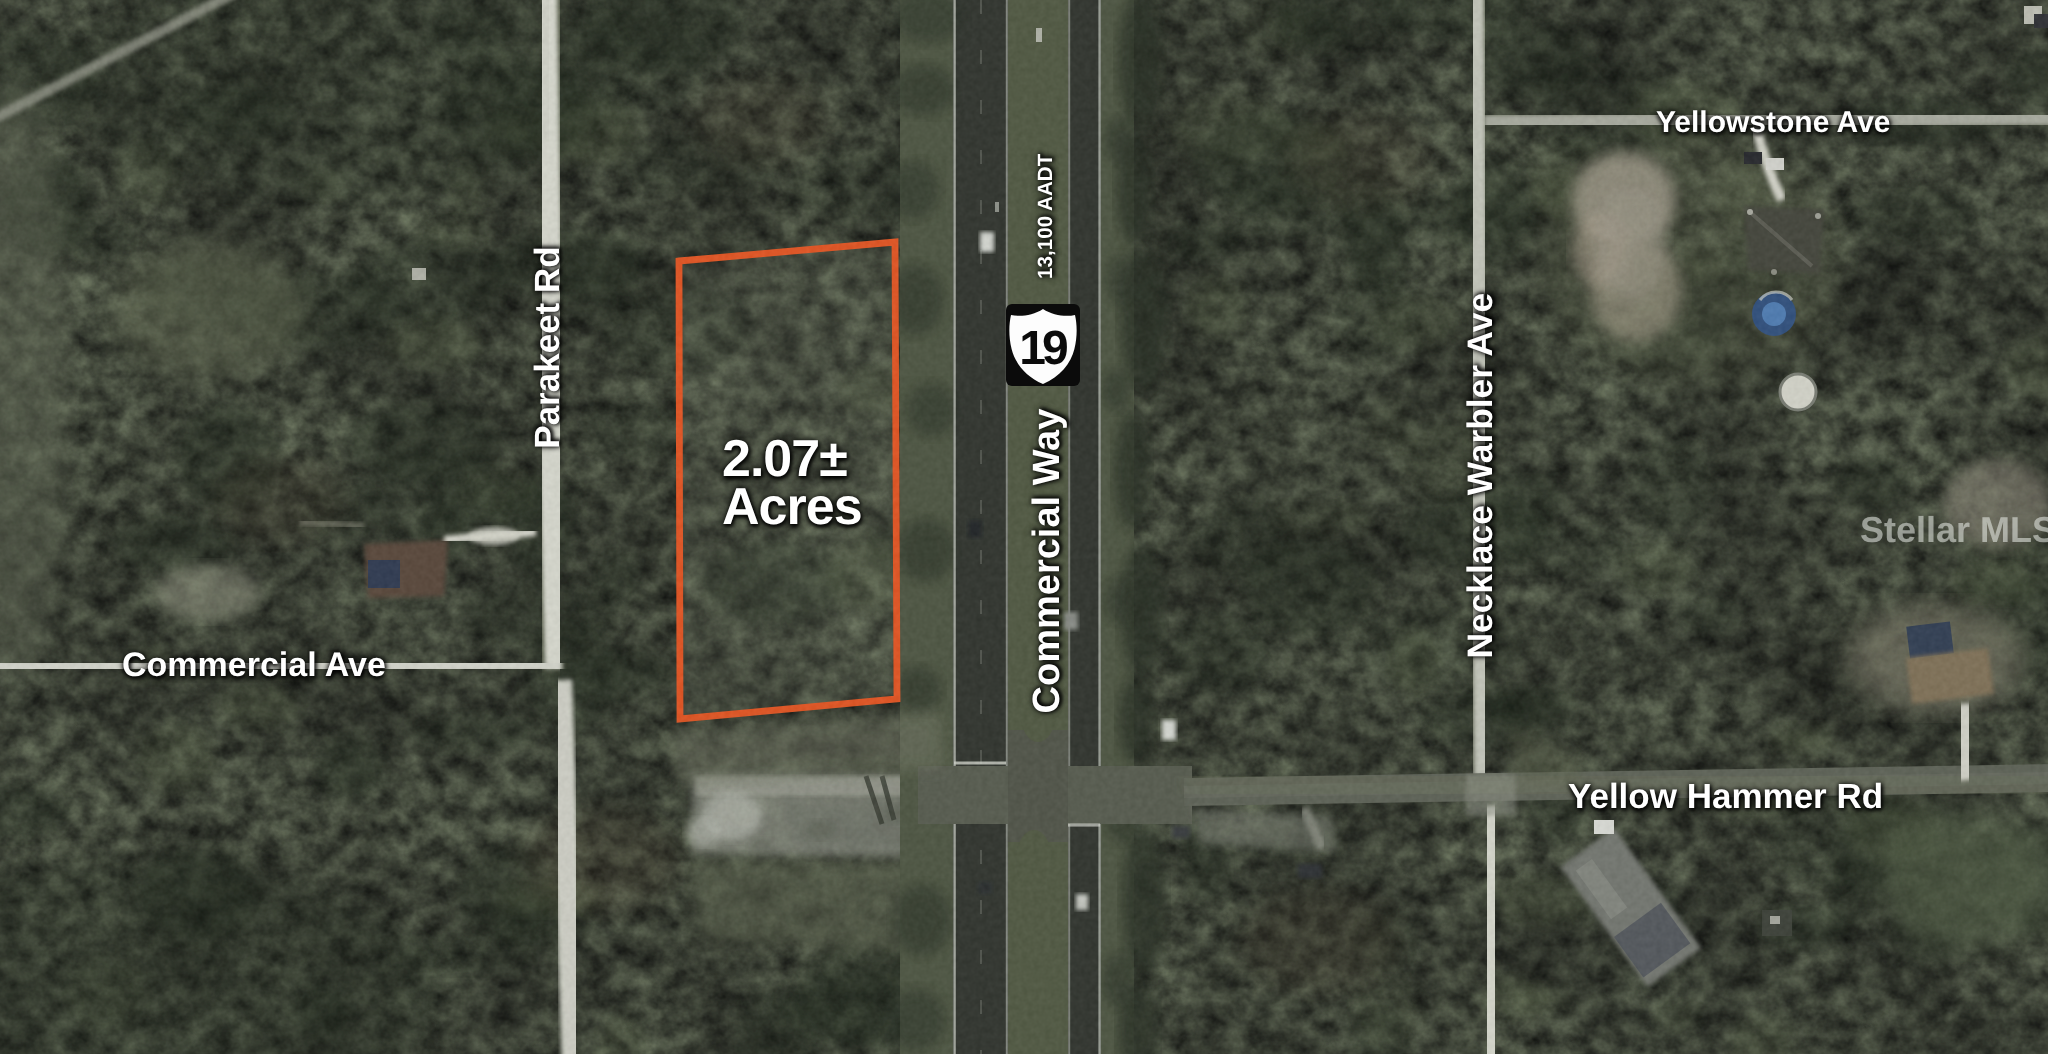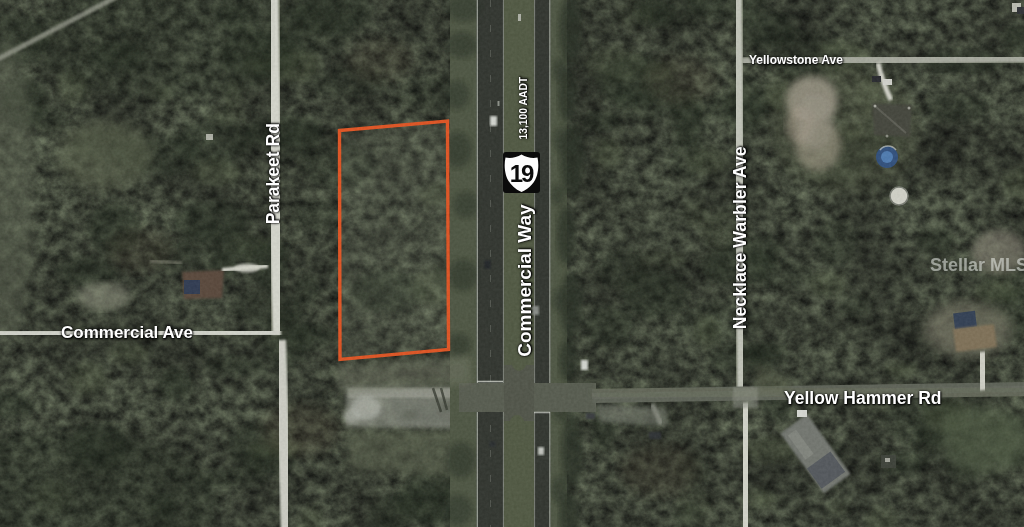--- a/index.html
+++ b/index.html
@@ -393,29 +393,30 @@
 </svg>
 
 
 <svg style="position:absolute;left:503px;top:152px;" width="37" height="41" viewBox="0 0 37 41">
   <rect x="0" y="0" width="37" height="41" rx="3" fill="#0b0b0b"></rect>
   <path d="M2.5 5.5 C7 6.5, 13.5 5.8, 18.5 2.5 C23.5 5.8, 30 6.5, 34.5 5.5 C35.5 10, 35.8 16, 34.2 22.5 C32.5 29.5, 27 36.5, 18.5 40 C10 36.5, 4.5 29.5, 2.8 22.5 C1.2 16, 1.5 10, 2.5 5.5 Z" fill="#fdfdfd"></path>
   <text x="18" y="30" font-family="'Liberation Sans',sans-serif" font-size="24" font-weight="700" fill="#0b0b0b" text-anchor="middle" letter-spacing="-2">19</text>
 </svg>
 
 
-<div class="lbl" style="left:749px;top:54px;font-size:12px;">Yellowstone Ave</div>
+<div class="lbl" style="left:828px;top:54px;font-size:15px;">Yellowstone Ave</div>
 
 <div class="lbl" style="left:61px;top:324px;font-size:17px;">Commercial Ave</div>
 
 <div class="lbl" style="left:784px;top:390px;font-size:17.5px;text-align:right;">Yellow Hammer Rd</div>
 
 <div class="lbl vert" style="left:219px;top:165px;width:110px;text-align:center;font-size:17.5px;">Parakeet Rd</div>
 
 <div class="lbl vert" style="left:646px;top:228.7px;width:190px;text-align:center;font-size:17.7px;">Necklace Warbler Ave</div>
 
 <div class="lbl vert" style="left:444px;top:271px;width:160px;text-align:center;font-size:19px;">Commercial Way</div>
 
 <div class="lbl vert" style="left:484px;top:102.5px;width:80px;text-align:center;font-size:10.3px;">13,100 AADT</div>
 
+<div class="lbl" style="left:361px;top:218px;font-size:26px;line-height:23.5px;letter-spacing:-0.5px;">2.07±<br>Acres</div>
 
 <div style="position:absolute;left:930px;top:255px;font-size:18px;font-weight:700;color:rgba(235,238,233,0.55);font-family:'Liberation Sans',sans-serif;white-space:nowrap;">Stellar MLS</div>
 </div>
 
 </body></html>

